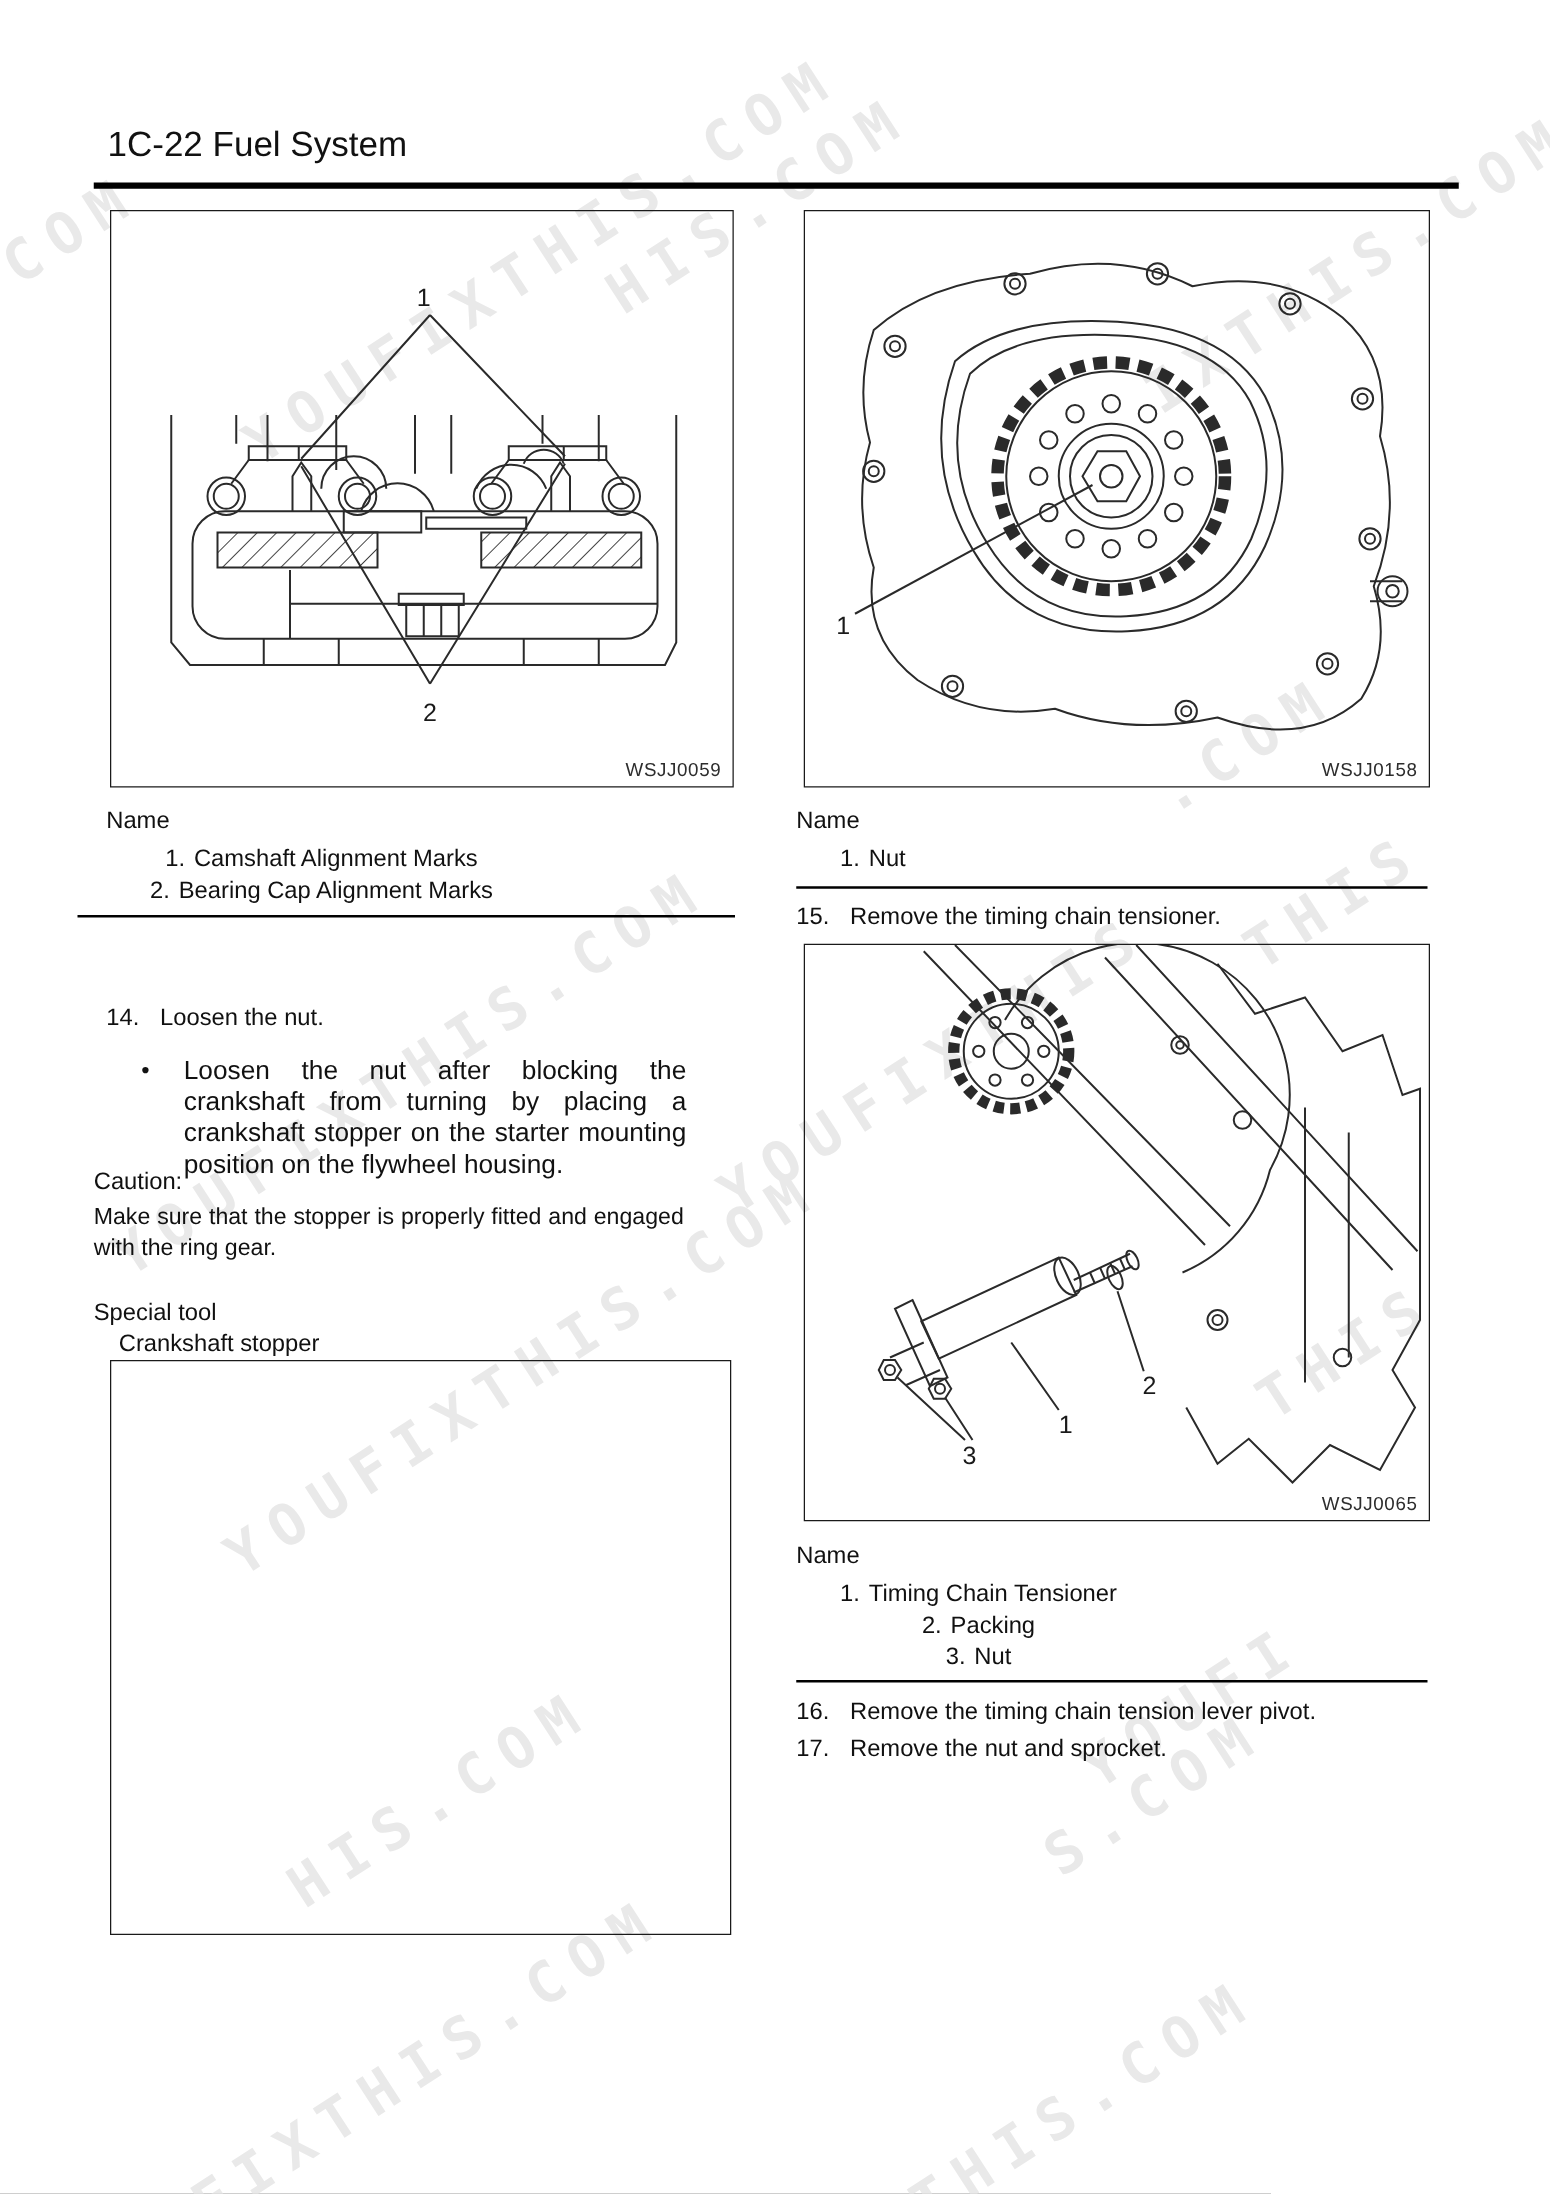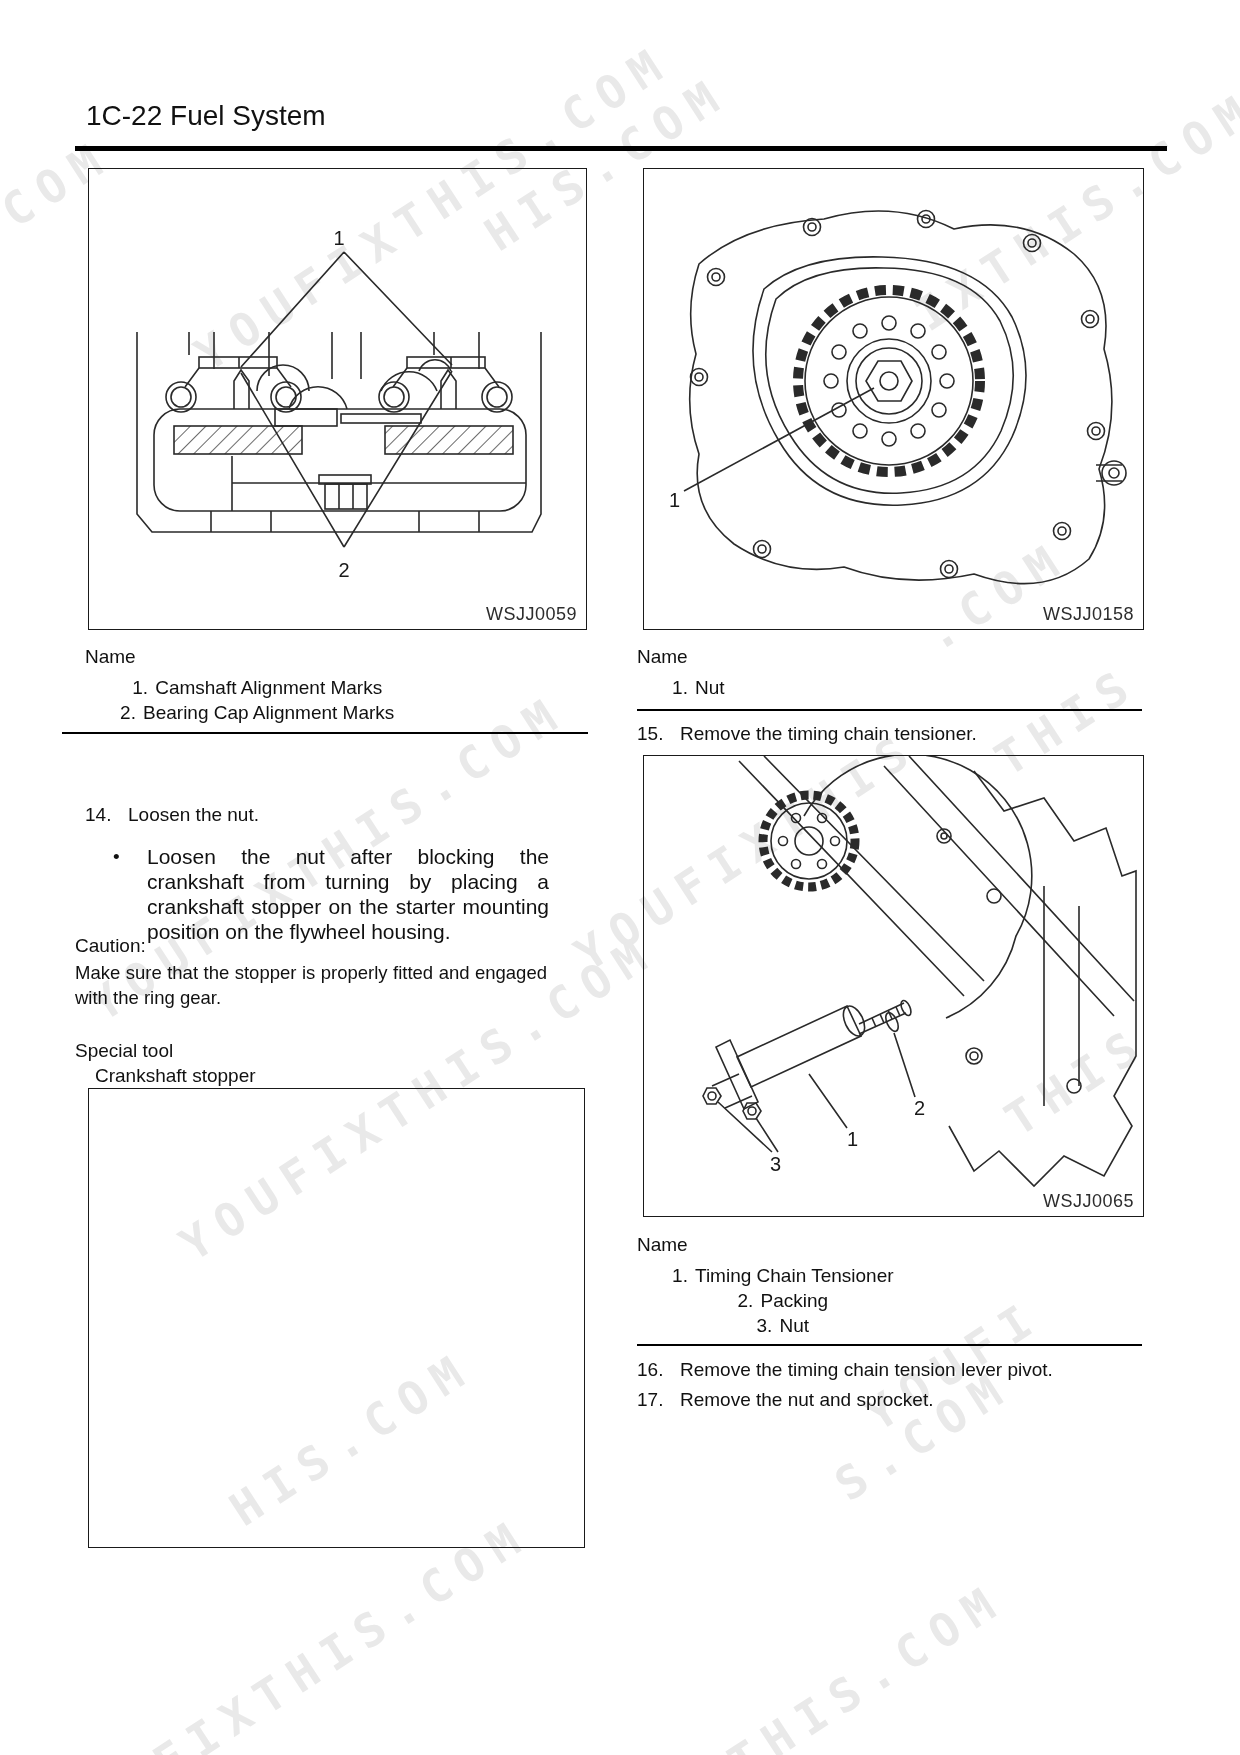--- a/index.html
+++ b/index.html
@@ -13,21 +13,21 @@
     position:absolute;z-index:0;white-space:nowrap;
     font:bold 46px "DejaVu Sans Mono",monospace;
     letter-spacing:12px;color:#e9e9e9;
     transform:rotate(-33deg);transform-origin:left center;
   }
   
   .hdr{position:absolute;left:86px;top:100px;font-size:28px;z-index:1;}
   .hdr-rule{position:absolute;left:75px;top:146px;width:1092px;height:5px;background:#000;z-index:1;}
   
   .figbox{position:absolute;border:1.6px solid #1a1a1a;background:transparent;z-index:1;}
-  .figcode{position:absolute;right:9px;bottom:4px;font-size:18px;color:#2d2d2d;letter-spacing:.5px;}
+  .figcode{position:absolute;right:9px;bottom:4px;font-size:15px;color:#2d2d2d;letter-spacing:.5px;}
   .figbox svg{position:absolute;left:0;top:0;}
   .figlabel{font-family:"Liberation Sans",sans-serif;font-size:20px;fill:#1a1a1a;}
   
   .blk{position:absolute;z-index:1;font-size:19px;line-height:25px;}
   .bhead{font-weight:normal;}
   .items{margin-top:6px;text-align:center;}
   .item{padding-left:28px;}
   .inum{display:inline-block;width:30px;}
   .rule1{position:absolute;z-index:1;height:2px;background:#000;}
   .steprow{display:flex;}

